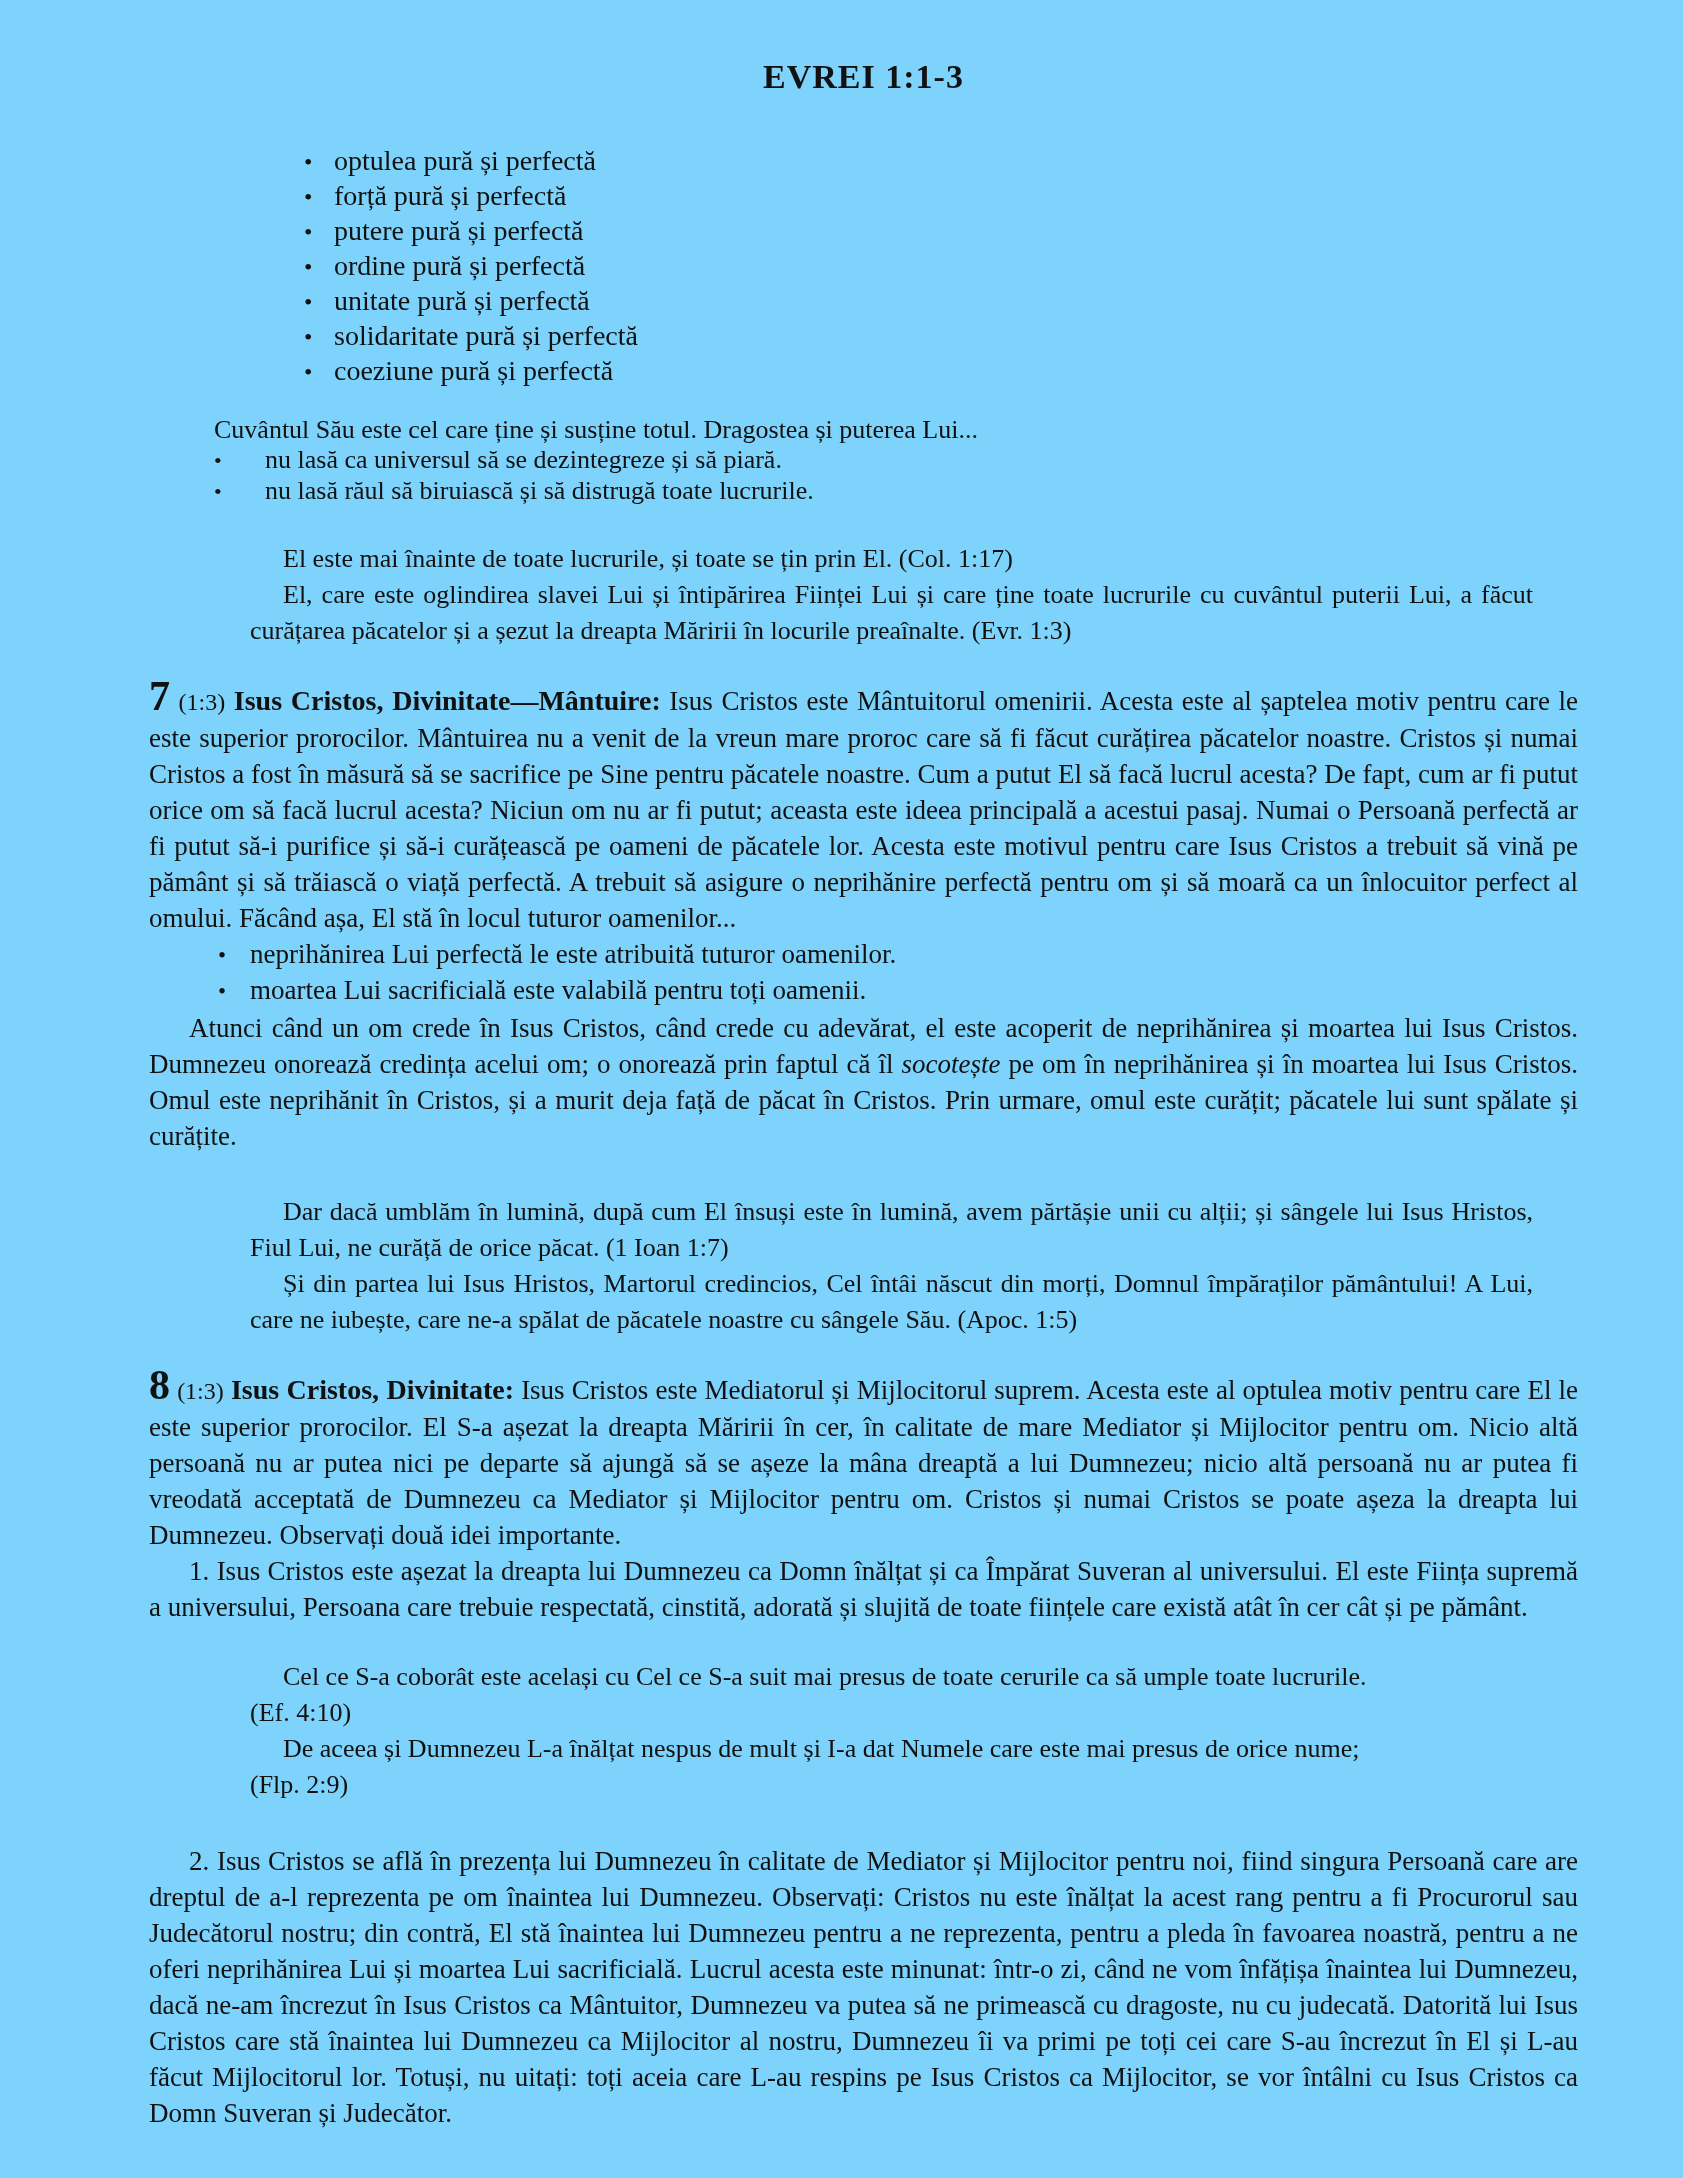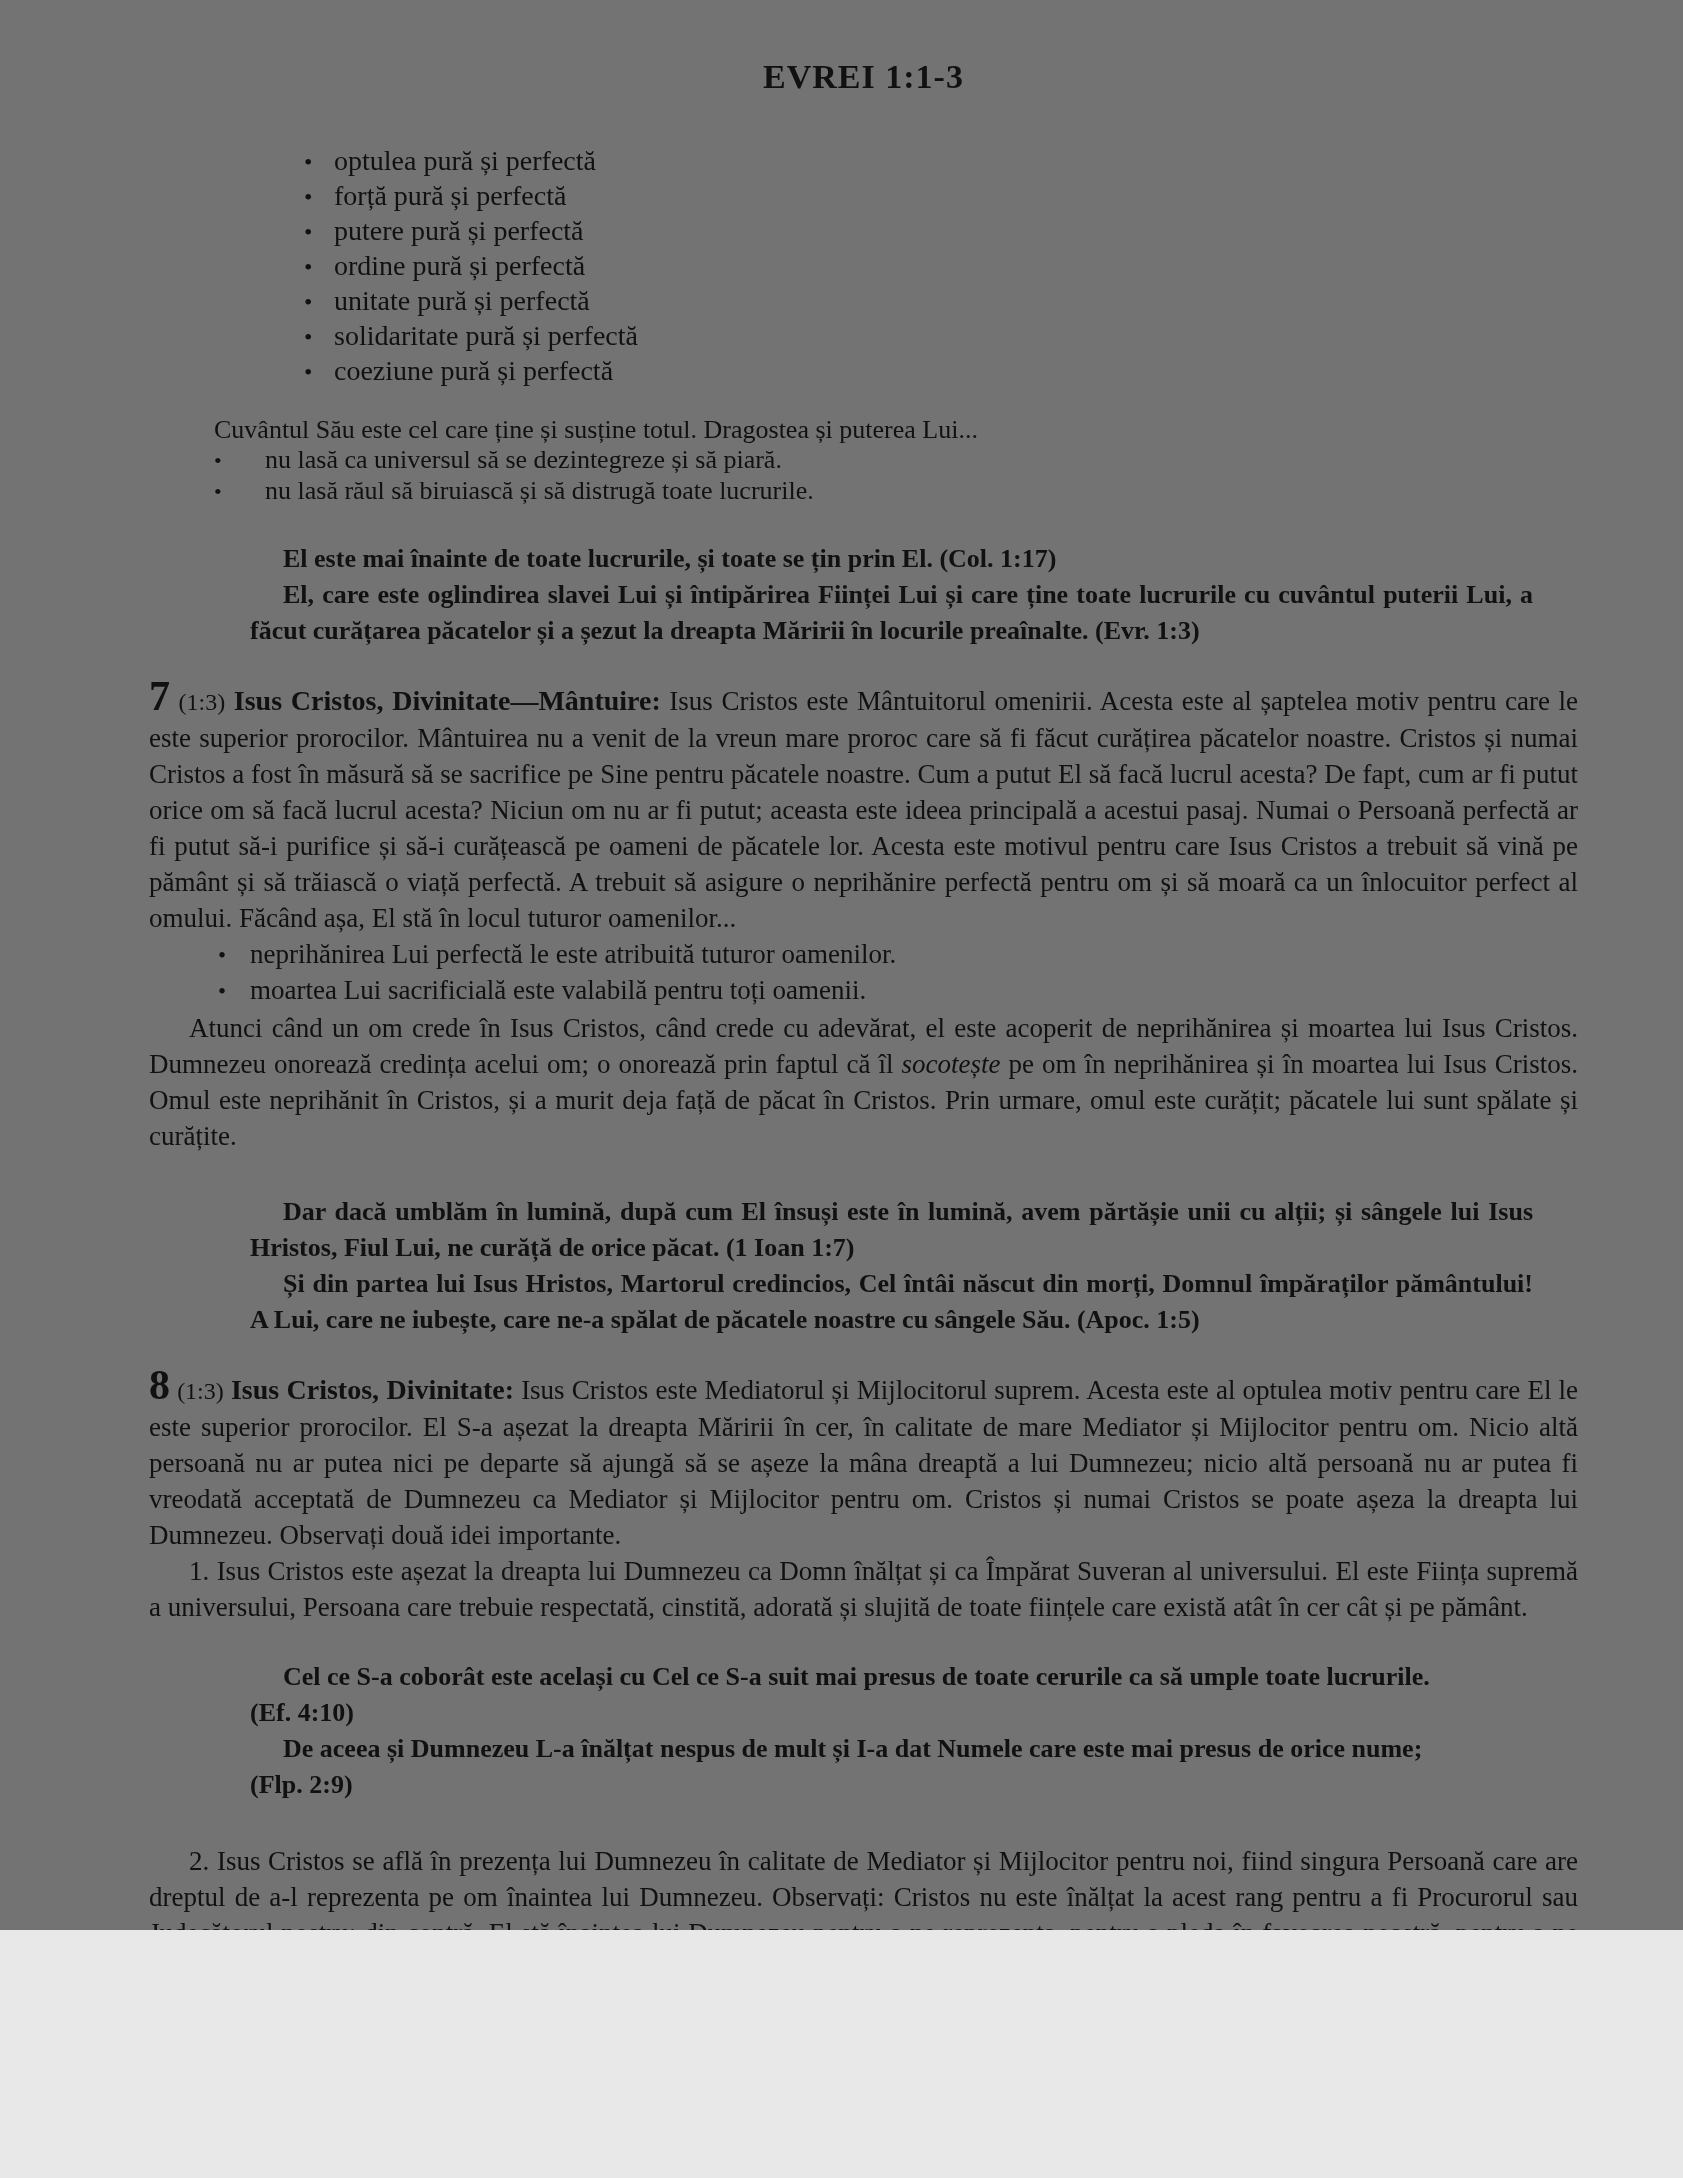--- a/index.html
+++ b/index.html
@@ -3,23 +3,23 @@
 <meta charset="utf-8">
 <style>
   html, body {
     margin: 0;
     padding: 0;
     background: #e8e8e8;
   }
   .page {
     position: relative;
     width: 1683px;
-    height: 1930px;
+    height: 2178px;
     margin: 0 auto;
-    background: #737373;
+    background: #7dd3fc;
     box-sizing: border-box;
     padding: 46px 105px 0 149px;
     font-family: "Liberation Serif", serif;
     color: #111111;
     overflow: hidden;
   }
   .title {
     text-align: center;
     font-size: 34px;
     font-weight: bold;
@@ -50,21 +50,21 @@
     list-style: none;
     margin: 0 0 0 65px;
     padding: 0;
     font-size: 26px;
     line-height: 30px;
   }
   .blist2 .bullet { width: 51px; font-size: 22px; }
   
   .quote {
     margin: 34px 45px 0 101px;
-    font-weight: bold;
+    font-weight: normal;
     font-size: 26px;
     line-height: 36px;
   }
   .quote p {
     margin: 0;
     text-align: justify;
     text-indent: 33px;
   }
   .quote p.qref {
     text-indent: 0;

